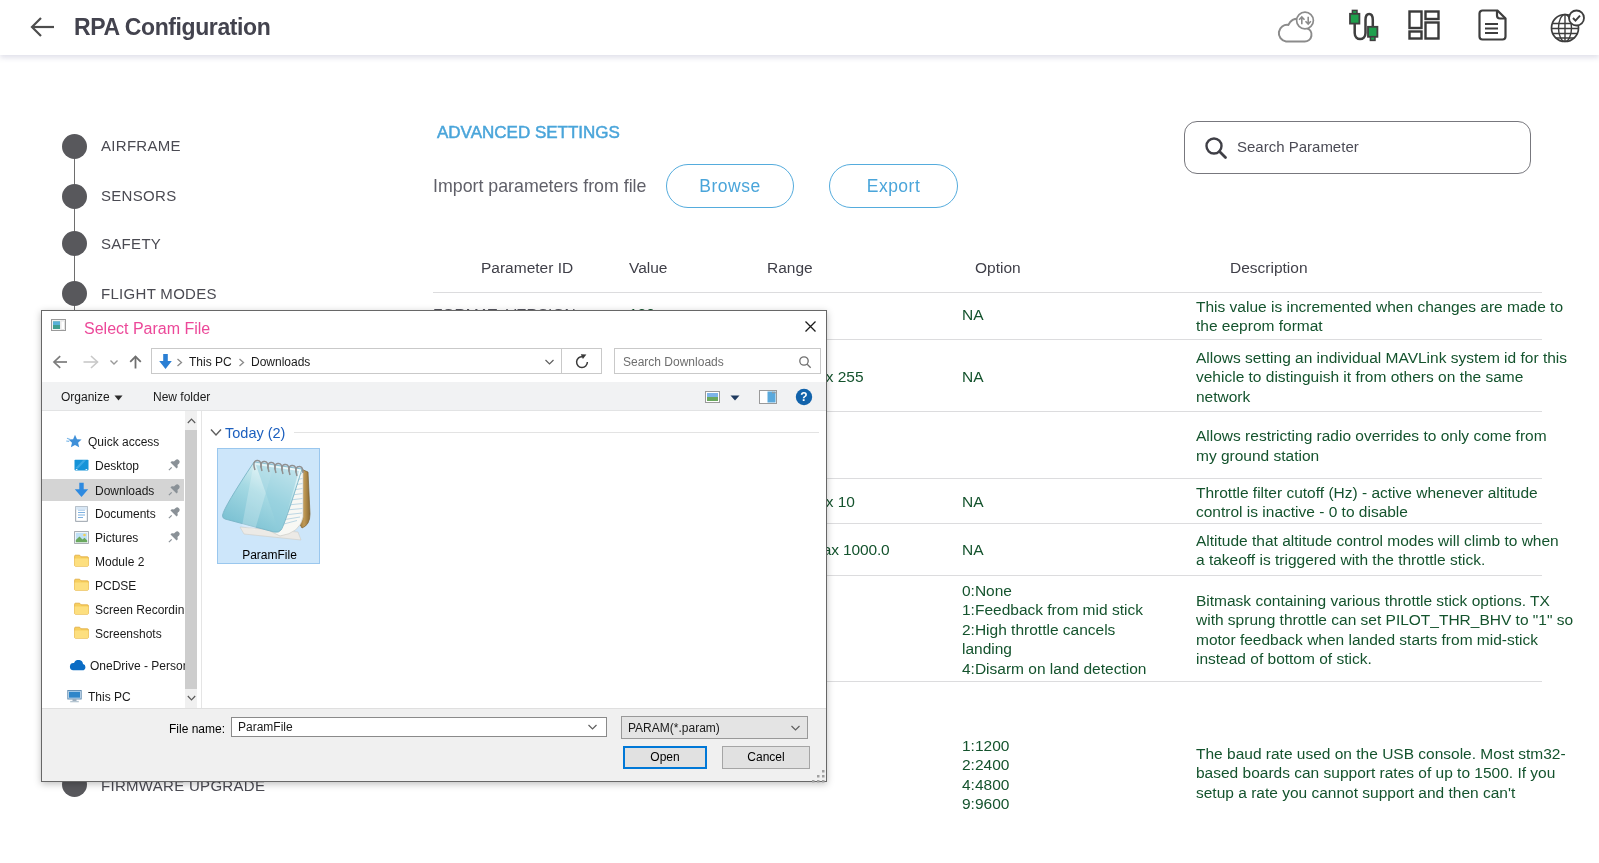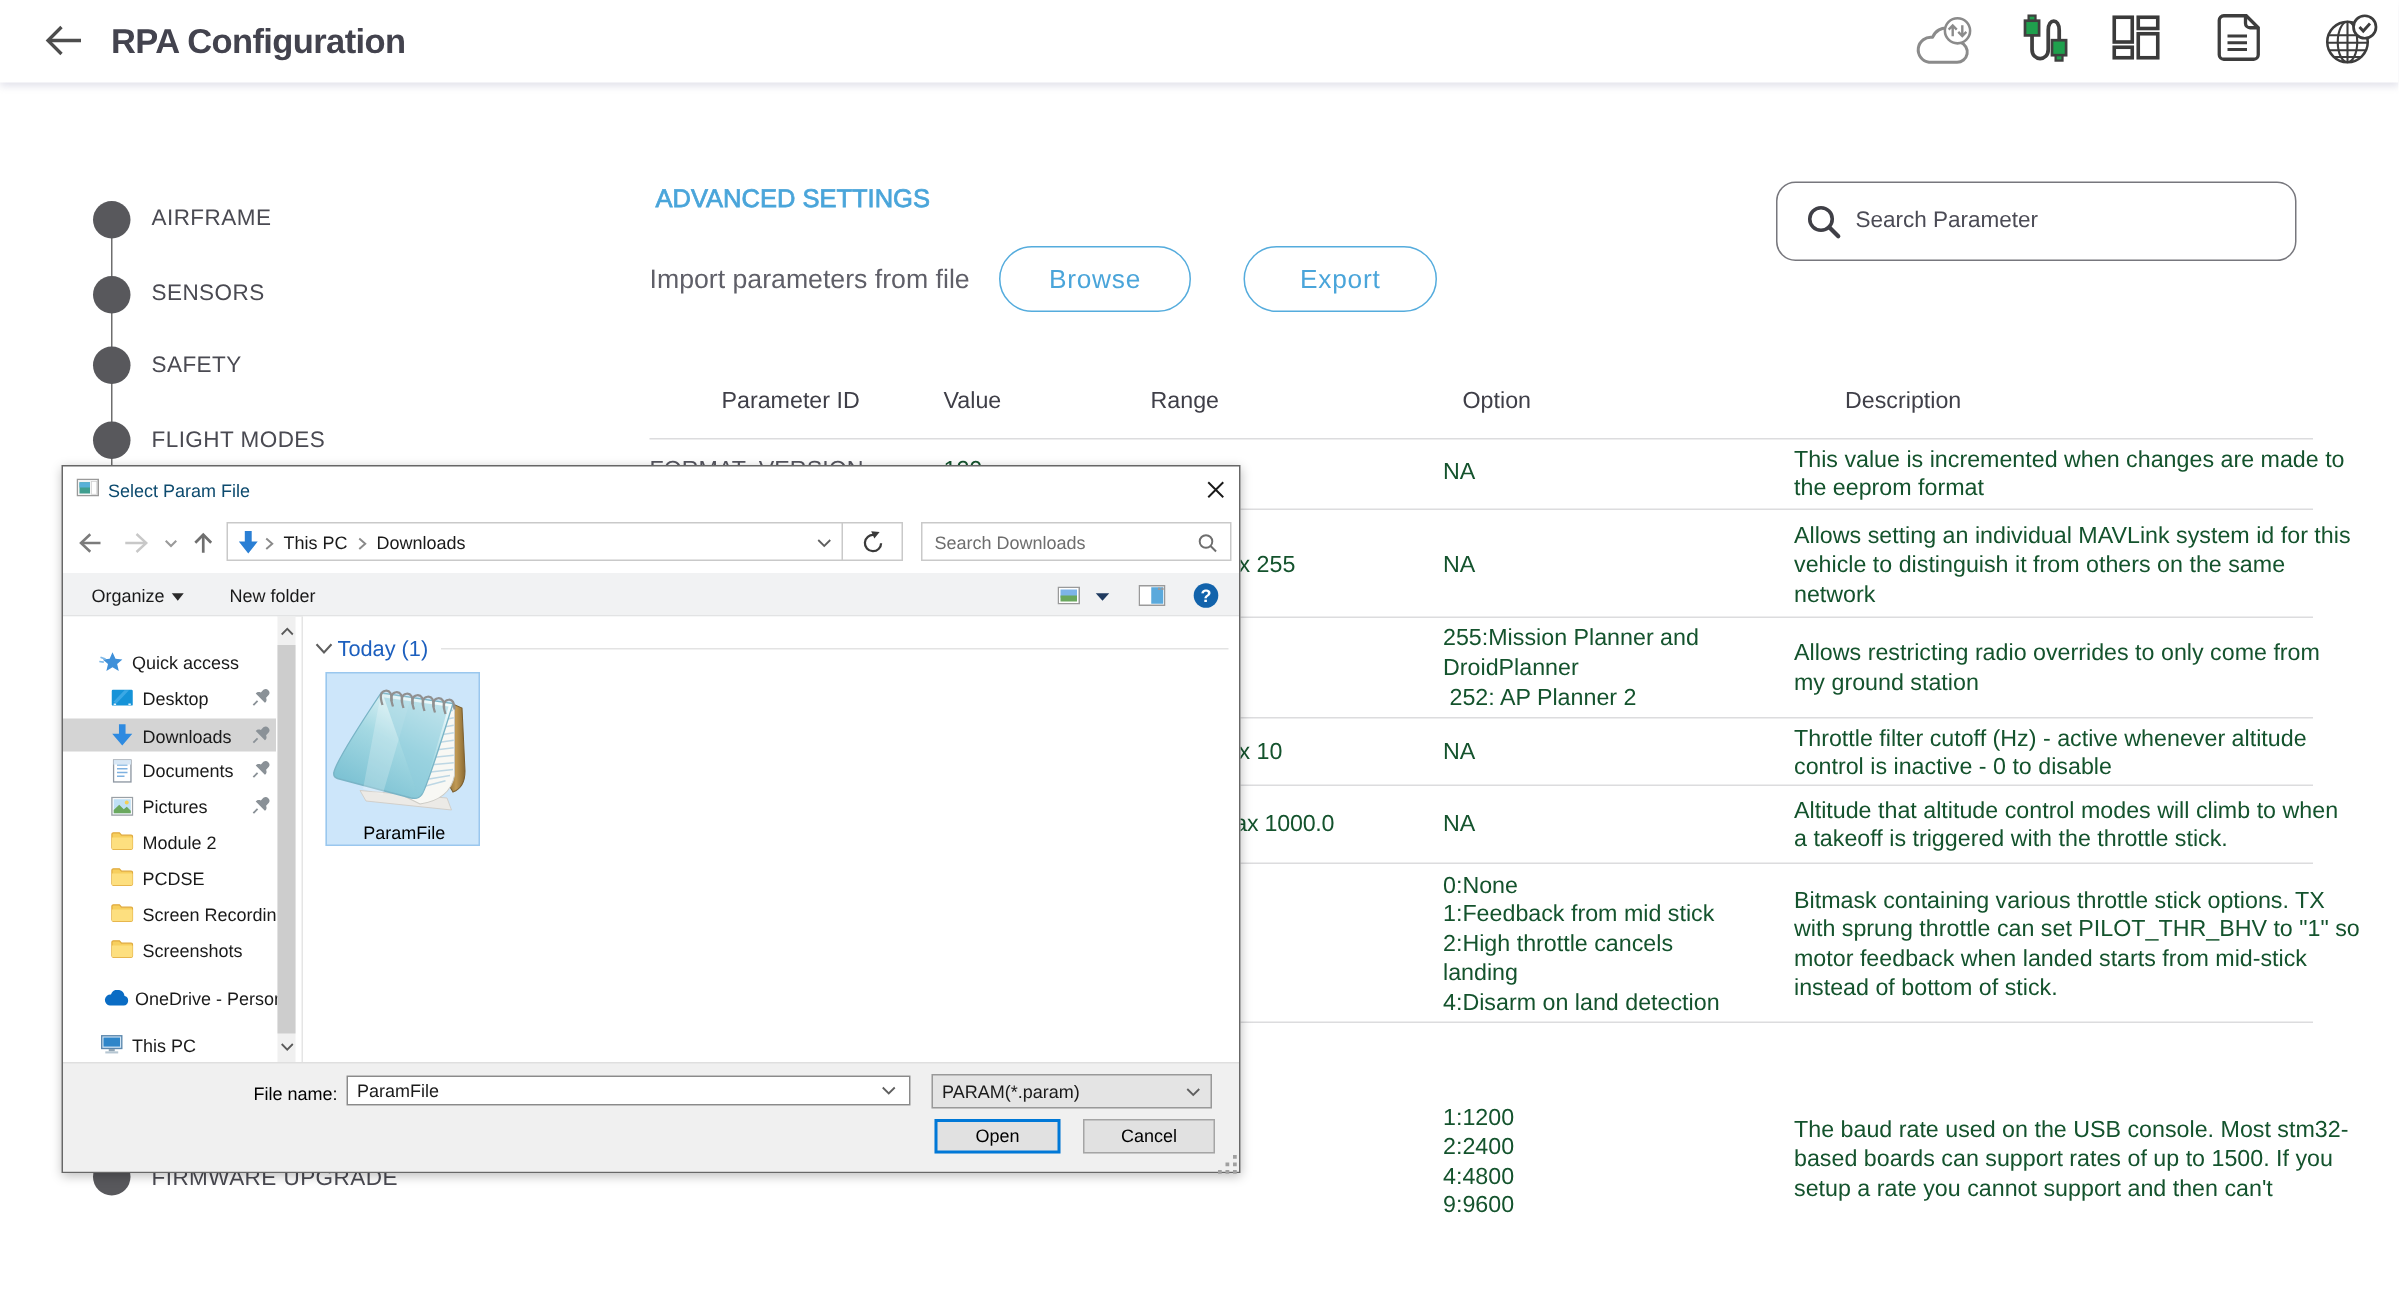--- a/index.html
+++ b/index.html
@@ -35,21 +35,21 @@
 
 #tableclip { position:absolute; left:0; top:58px; width:1599px; height:756px; overflow:hidden; z-index:1; }
 .tl { position:absolute; height:1px; background:#dcdcde; left:433px; width:1109px; }
 .th { position:absolute; font-size:15.5px; color:#3f3f48; font-weight:500; }
 .td { position:absolute; font-size:15.5px; color:#14532d; white-space:pre; }
 
 
 #dlg { position:absolute; left:41px; top:310px; width:786px; height:472px; background:#fff;
   border:1px solid #676767; box-shadow:0 2px 7px rgba(0,0,0,.26); z-index:10;
   font-size:12px; color:#1a1a1a; }
-#dlg .ttl { position:absolute; left:30px; top:9px; font-size:12px; color:#0c4a6e; }
+#dlg .ttl { position:absolute; left:42px; top:9px; font-size:16px; color:#ec4899; }
 .addrbar { position:absolute; left:109px; top:37px; width:411px; height:26px; background:#fff; border:1px solid #c9c9c9; }
 .refreshbox { position:absolute; left:520px; top:37px; width:40px; height:26px; background:#fff; border:1px solid #c9c9c9; border-left:none; }
 .searchdl { position:absolute; left:572px; top:37px; width:207px; height:26px; background:#fff; border:1px solid #c9c9c9; }
 .toolbar { position:absolute; left:0; top:71px; width:784px; height:29px; background:#f1f2f3; border-bottom:1px solid #e2e3e4; }
 .sidebar { position:absolute; left:0; top:100px; width:143px; height:298px; background:#fff; }
 .sbrow { position:absolute; left:0; width:143px; height:24px; }
 .sbtxt { position:absolute; top:5px; font-size:12px; color:#1a1a1a; white-space:nowrap; }
 .scrollbar { position:absolute; left:143px; top:100px; width:12px; height:298px; background:#f0f0f0; }
 .vseparator { position:absolute; left:159px; top:100px; width:1px; height:298px; background:#e5e5e5; }
 .filearea { position:absolute; left:160px; top:100px; width:624px; height:298px; background:#fff; }
@@ -89,23 +89,20 @@
     <div class="td" style="left:433px; top:310px; color:#55555e;">SYSID_THISMAV</div>
     <div class="td" style="left:629px; top:310px;">1</div>
     <div class="td" style="left:774px; top:310px;">1 to max 255</div>
     <div class="td" style="left:962px; top:310px;">NA</div>
     <div class="td" style="left:1196px; top:290px; line-height:19.4px;">Allows setting an individual MAVLink system id for this
 vehicle to distinguish it from others on the same
 network</div>
 
     <div class="td" style="left:433px; top:380px; color:#55555e;">SYSID_MYGCS</div>
     <div class="td" style="left:629px; top:380px;">255</div>
-    <div class="td" style="left:962px; top:358px; line-height:19.8px;">255:Mission Planner and
-DroidPlanner
- 252: AP Planner 2</div>
     <div class="td" style="left:1196px; top:368px; line-height:19.8px;">Allows restricting radio overrides to only come from
 my ground station</div>
 
     <div class="td" style="left:433px; top:435px; color:#55555e;">PILOT_THR_FILT</div>
     <div class="td" style="left:629px; top:435px;">0</div>
     <div class="td" style="left:774px; top:435px;">0 to max 10</div>
     <div class="td" style="left:962px; top:435px;">NA</div>
     <div class="td" style="left:1196px; top:425px; line-height:19.4px;">Throttle filter cutoff (Hz) - active whenever altitude
 control is inactive - 0 to disable</div>
 
@@ -416,21 +413,21 @@
       <svg class="abs" style="left:2px; top:284px;" width="9" height="6" viewBox="0 0 9 6">
         <polyline points="0.8,1 4.5,4.8 8.2,1" fill="none" stroke="#5a5a5a" stroke-width="1.2"></polyline>
       </svg>
     </div>
     <div class="vseparator"></div>
 
     <div class="filearea">
       <svg class="abs" style="left:8px; top:17px;" width="12" height="9" viewBox="0 0 12 9">
         <polyline points="1,1.5 6,7 11,1.5" fill="none" stroke="#5f5f5f" stroke-width="1.4"></polyline>
       </svg>
-      <div class="abs" style="left:23px; top:14px; color:#1c5fbe; font-size:14.5px;">Today (1)</div>
+      <div class="abs" style="left:23px; top:14px; color:#1c5fbe; font-size:14.5px;">Today (2)</div>
       <div class="abs" style="left:92px; top:21px; width:525px; height:1px; background:#e3e3e3;"></div>
 
       <div class="abs" style="left:15px; top:37px; width:103px; height:116px; background:#cde6fa; border:1px solid #9ac7ee;">
         <svg class="abs" style="left:4px; top:10px;" width="89" height="83" viewBox="0 0 89 83">
           <defs>
             <linearGradient id="pad" x1="0.75" y1="0" x2="0.15" y2="1">
               <stop offset="0" stop-color="#f2fbfc"></stop>
               <stop offset="0.45" stop-color="#a5d9e3"></stop>
               <stop offset="1" stop-color="#74bdd0"></stop>
             </linearGradient>

